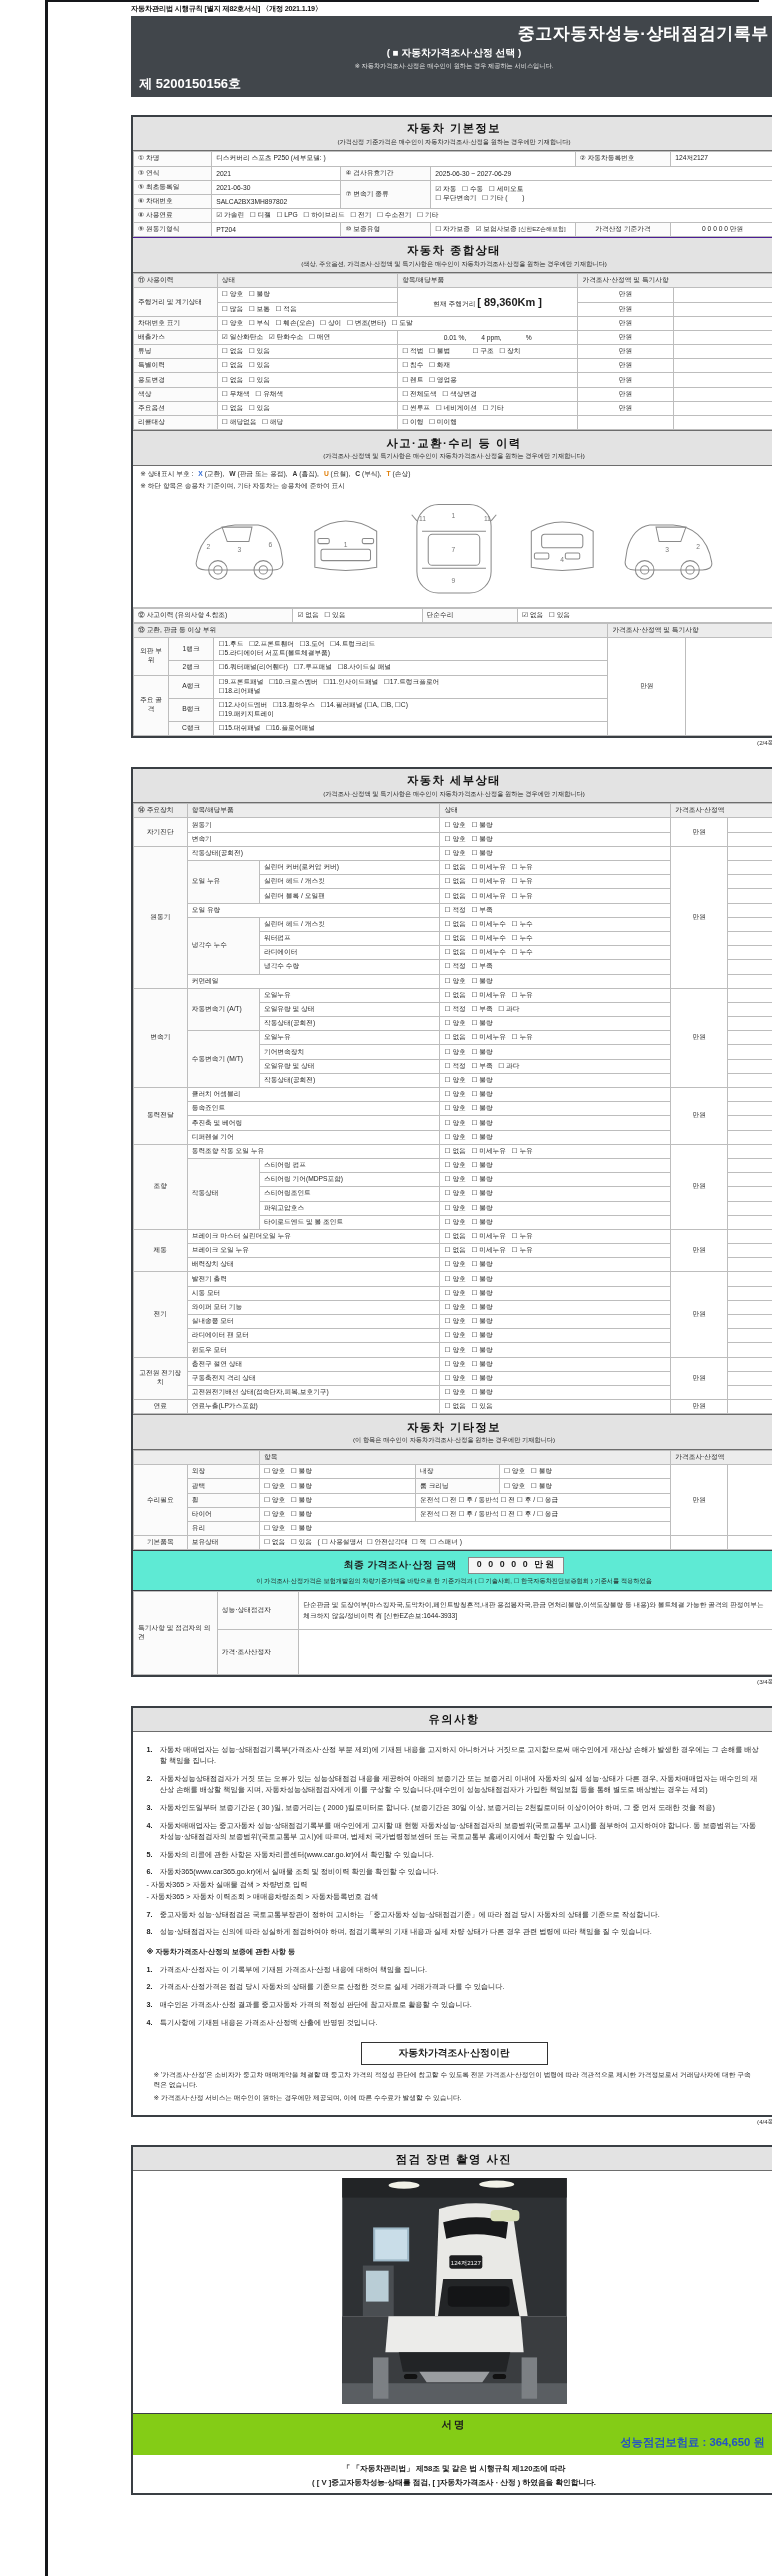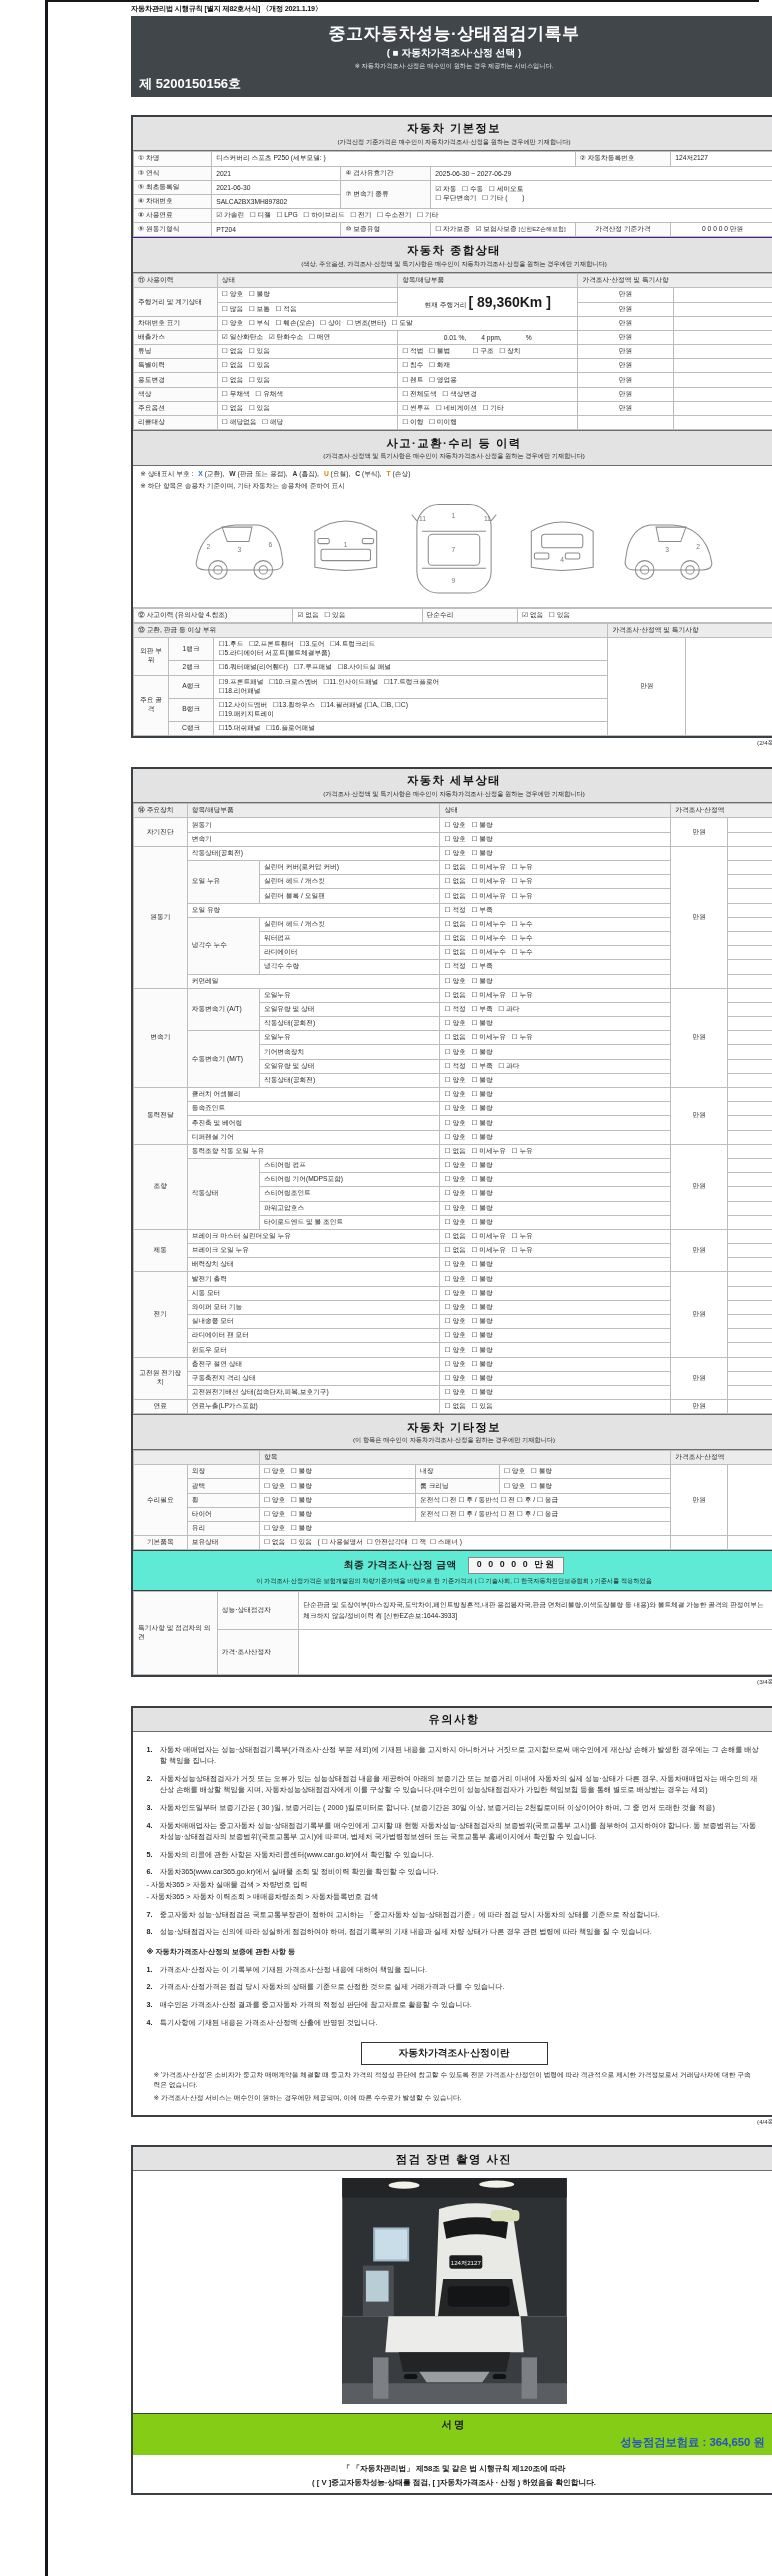--- a/index.html
+++ b/index.html
@@ -4,38 +4,38 @@
 <style>
   html,body{margin:0;padding:0;}
   body{width:773px;height:2576px;position:relative;overflow:hidden;background:#fff;
        font-family:"Liberation Sans","DejaVu Sans",sans-serif;color:#1c1c1c;}
   .frame-left{position:absolute;left:45px;top:0;width:2.6px;height:2576px;background:#15171a;}
   .frame-top{position:absolute;left:45px;top:0;width:714px;height:2.1px;background:#15171a;}
   .content{position:absolute;left:131px;top:3.1px;width:646px;}
   .formref{font-size:7.2px;font-weight:bold;color:#111;margin:1px 0 1.5px 0;letter-spacing:-0.2px;}
   
   .titlebox{background:#41464b;color:#fff;padding:6.2px 8.2px 4.1px 8.2px;}
-  .t-main{text-align:center;font-size:17px;font-weight:bold;letter-spacing:0.5px;}
+  .t-main{text-align:right;font-size:17px;font-weight:bold;letter-spacing:0.5px;}
   .t-sub{text-align:center;font-size:9.8px;font-weight:bold;margin-top:2.6px;}
   .t-note{text-align:center;font-size:6.2px;margin-top:2.1px;color:#e6e6e6;}
   .t-docno{font-size:13px;font-weight:bold;margin-top:3.1px;}
   
   .bigbox{border:2.1px solid #3a3f44;background:#fff;margin-top:18px;}
   .sechdr{background:#e3e3e3;border-bottom:1px solid #6d6d6d;text-align:center;padding:4.6px 0 3.6px 0;}
   .sechdr .h{font-size:11.3px;font-weight:bold;letter-spacing:1.5px;color:#111;}
   .sechdr .n{font-size:6.2px;margin-top:1.5px;color:#222;}
   table{border-collapse:collapse;width:100%;table-layout:fixed;}
   td,th{border:0.5px solid #bdbdbd;font-size:6.7px;padding:2.1px 4.1px;vertical-align:middle;
         overflow:hidden;text-align:left;font-weight:normal;}
   th{background:#ececec;}
   .lab{background:#fbfbfb;}
   .opts{white-space:pre-wrap;letter-spacing:0px;}
   .man{text-align:center;color:#222;}
   .ctr{text-align:center;}
-  .big-km{font-size:14px;font-weight:bold;}
+  .big-km{font-size:11px;font-weight:bold;}
   .pgmark{text-align:right;font-size:6.2px;color:#333;padding:1px 1px 0.5px 0;}
   .legend{padding:4.1px 7.2px 1px 7.2px;font-size:6.7px;}
   .legend .row2{margin-top:2.6px;}
   .sym{font-weight:bold;margin-left:3.1px;}
   .sym-blue{color:#2f6bd7;}
   .sym-dark{color:#333;}
   .sym-orange{color:#e07b00;}
   .diagwrap{border-bottom:0.5px solid #bdbdbd;padding:3.1px 0 4.1px 0;text-align:center;}
   .noti{display:flex;gap:4.1px;margin:6.7px 0;font-size:7.2px;line-height:1.55;padding:0 13.4px;}
   .noti .no{flex:0 0 9.3px;font-weight:bold;}

